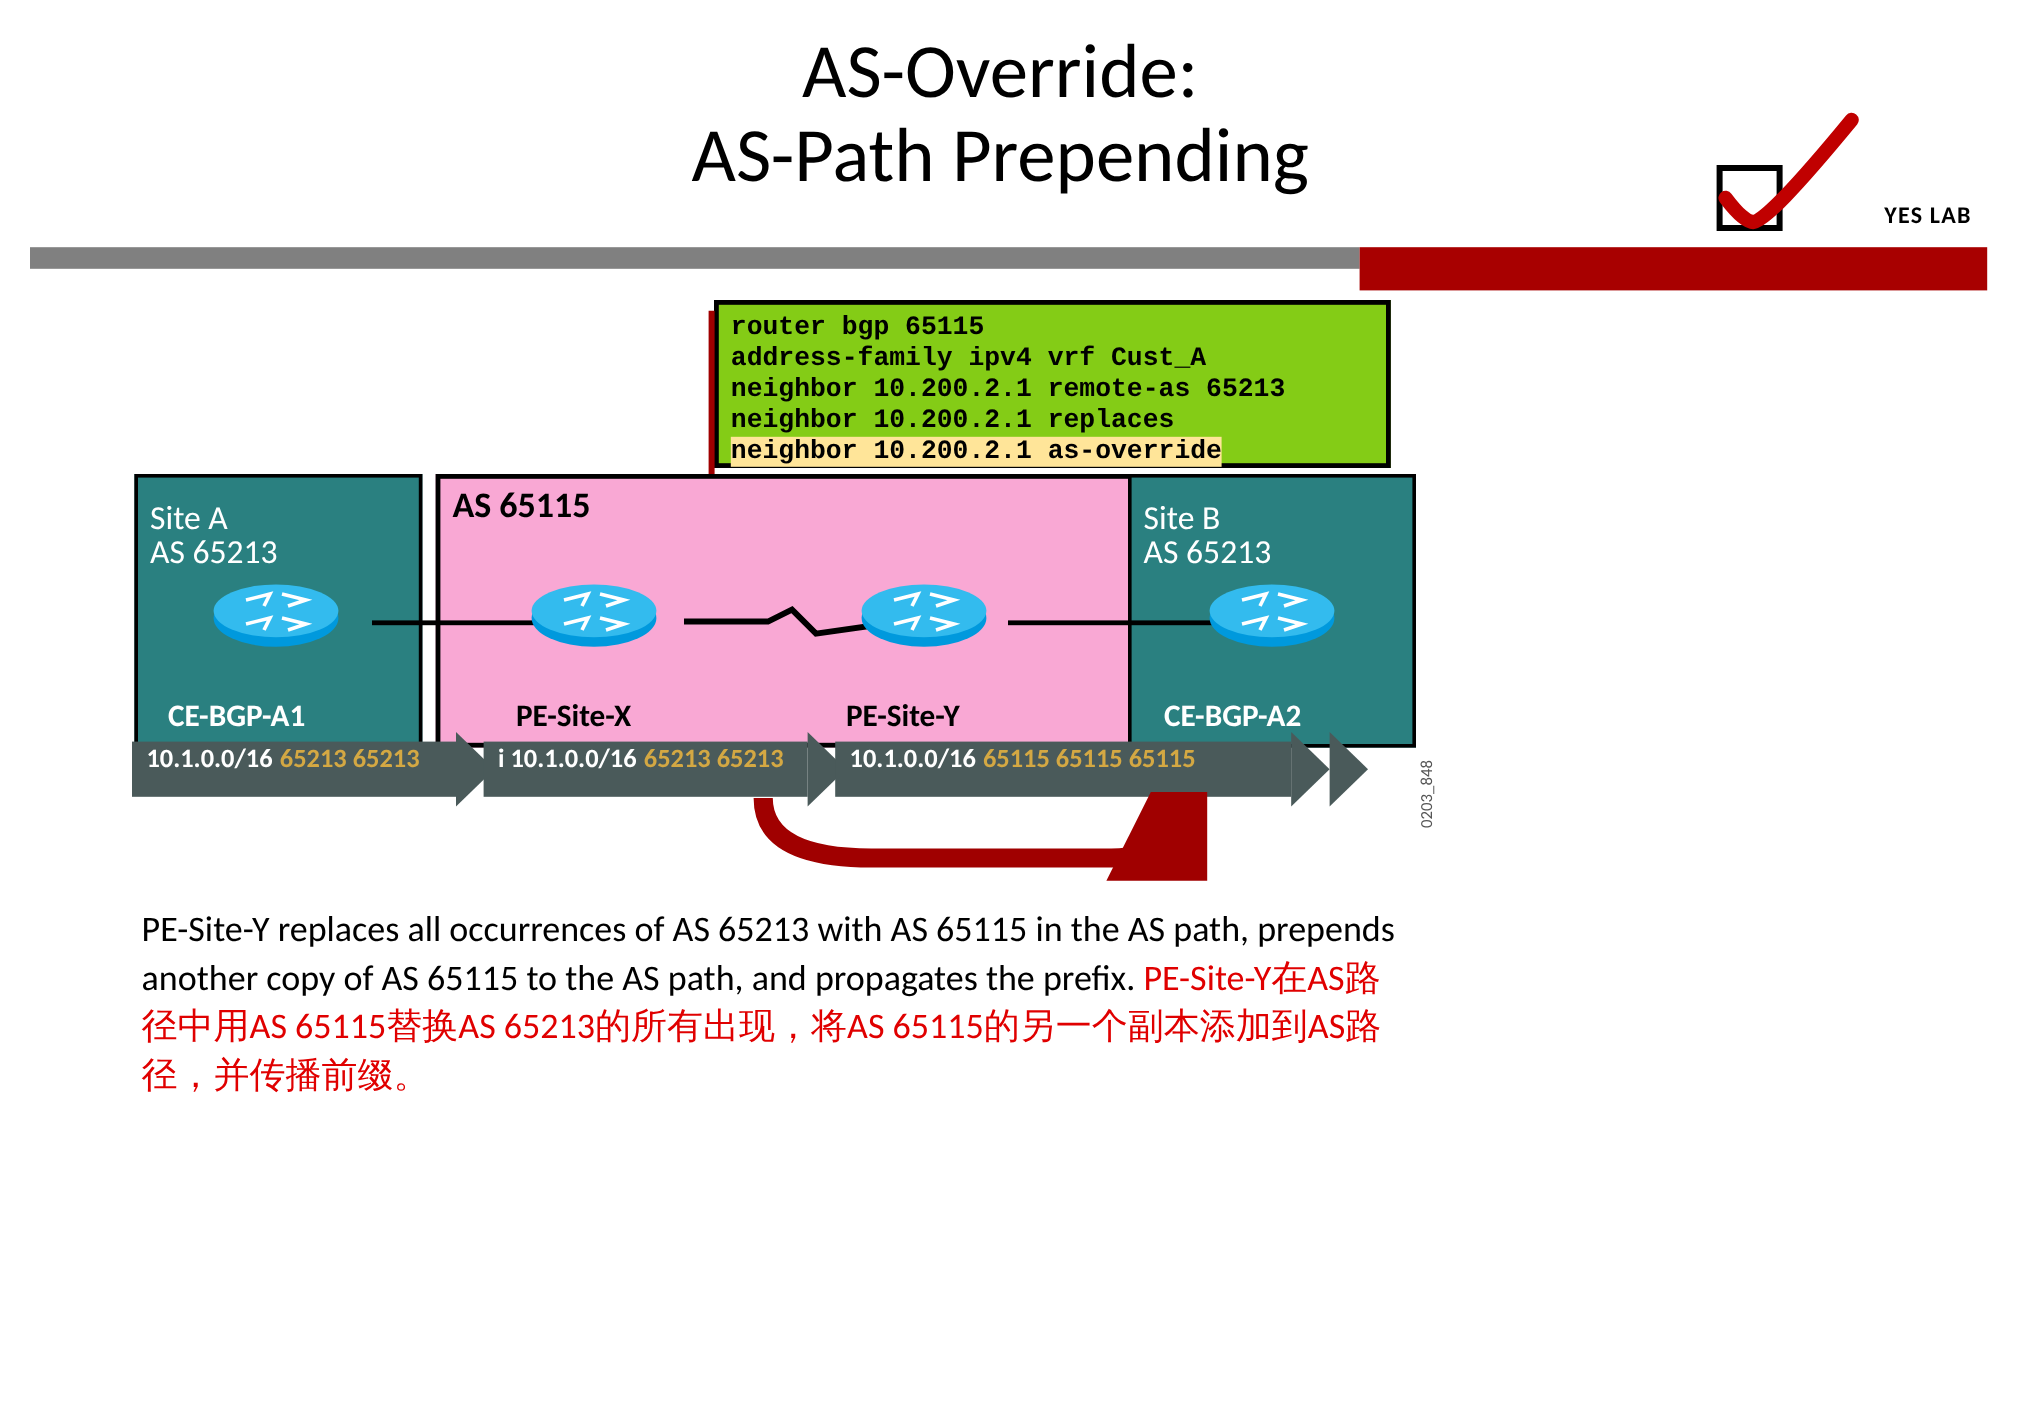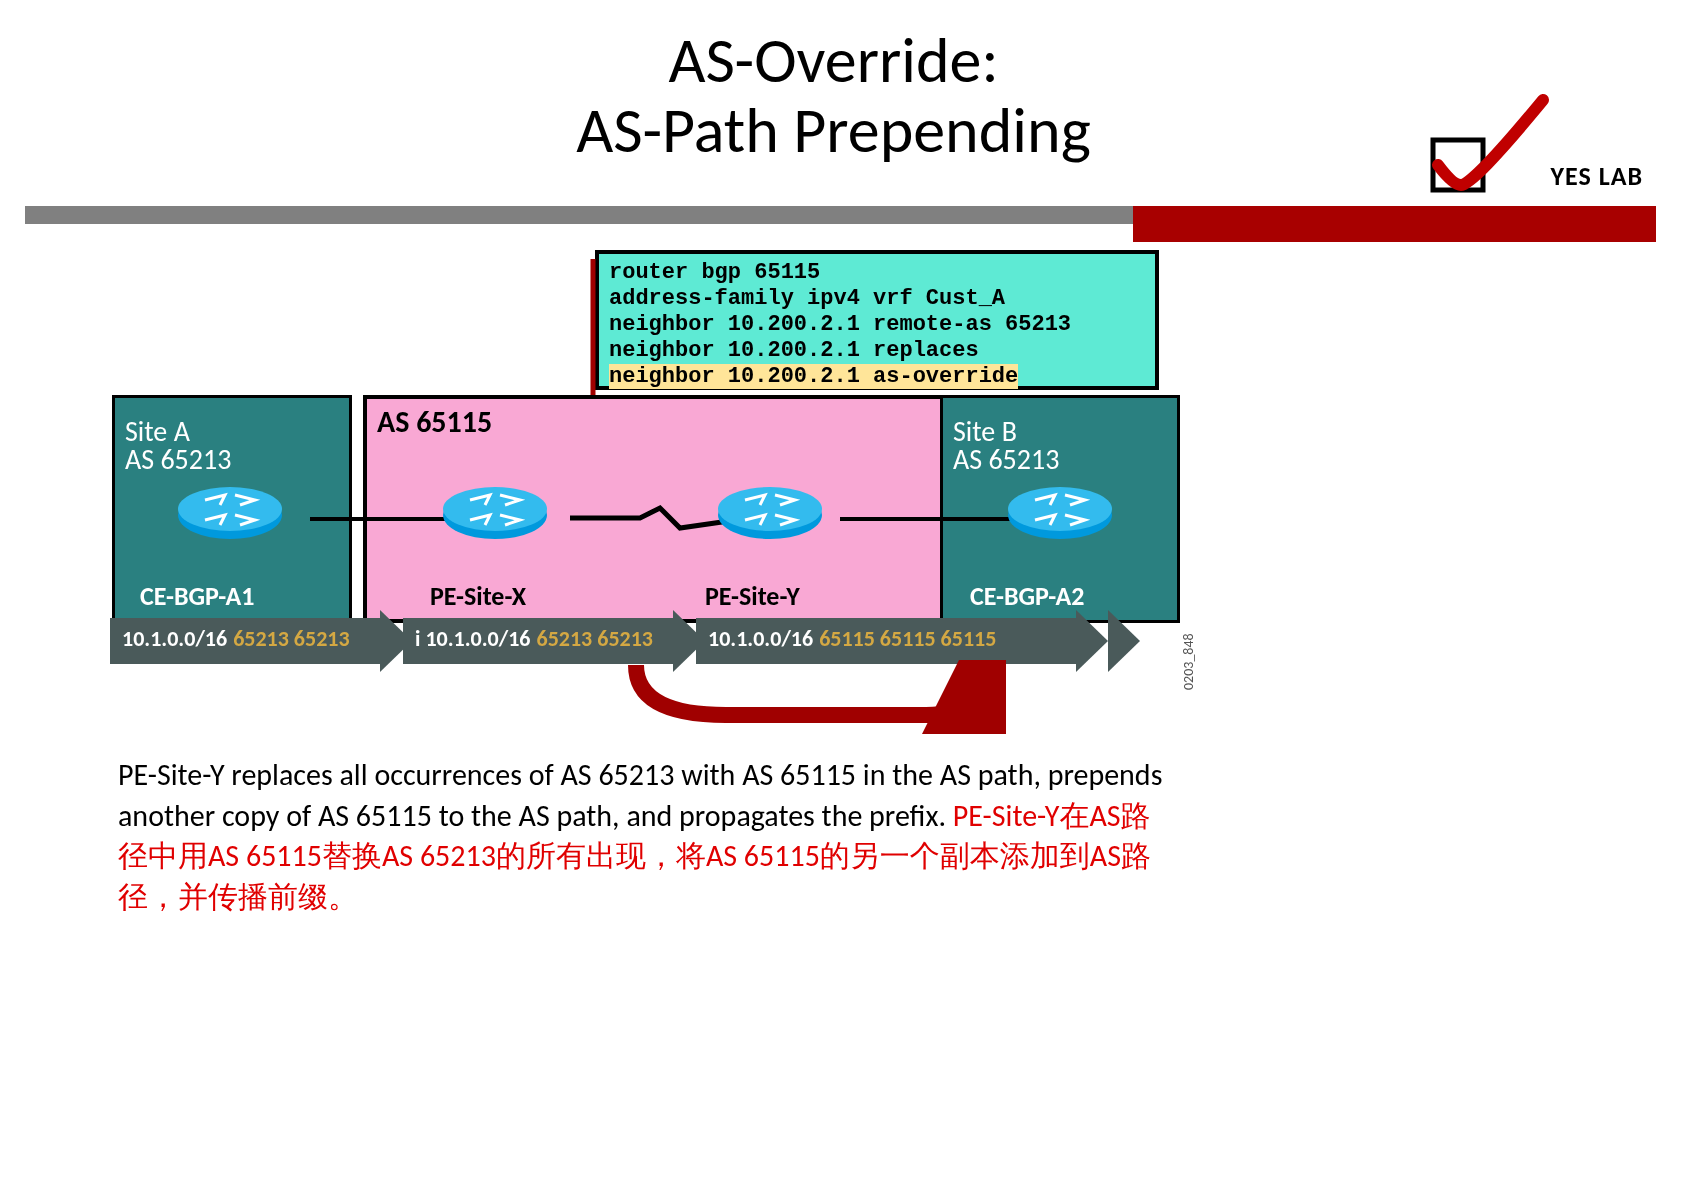--- a/index.html
+++ b/index.html
@@ -1,39 +1,39 @@
 <!DOCTYPE html>
 <html><head>
 <meta charset="utf-8">
 <style>
   *{box-sizing:border-box;margin:0;padding:0}
   body{font-family:Calibri,Arial,sans-serif;background:#fff;width:1683px;height:1190px;position:relative;overflow:hidden}
   .slide{position:absolute;inset:0}
   .title{position:absolute;top:25px;left:0;right:16px;text-align:center;font-size:64px;font-weight:400;color:#000;line-height:1.1}
   .logo{position:absolute;top:90px;right:40px;width:220px;height:110px}
   .logo .check{position:absolute;left:0;top:0}
-  .logo .txt{position:absolute;right:0;bottom:8px;font-weight:700;font-size:26px;color:#000;letter-spacing:1px}
+  .logo .txt{position:absolute;right:0;bottom:8px;font-weight:700;font-size:20px;color:#000;letter-spacing:1px}
   .bar-gray{position:absolute;top:206px;left:25px;width:1108px;height:18px;background:#808080}
   .bar-red{position:absolute;top:206px;left:1133px;width:523px;height:36px;background:#a80000}
-  .config-box{position:absolute;top:250px;left:595px;width:564px;height:140px;background:#5eead4;border:4px solid #000;font-family:'Courier New',monospace;font-size:22px;font-weight:700;padding:6px 10px;line-height:1.18}
+  .config-box{position:absolute;top:250px;left:595px;width:564px;height:140px;background:#84cc16;border:4px solid #000;font-family:'Courier New',monospace;font-size:22px;font-weight:700;padding:6px 10px;line-height:1.18}
   .config-box .hl{background:#ffe599}
   .diagram{position:absolute;top:395px;left:110px;width:1070px;height:270px}
   .as-box{position:absolute;top:0;left:253px;width:680px;height:228px;background:#f9a8d4;border:4px solid #000}
   .as-box .lbl{position:absolute;top:4px;left:10px;font-size:30px;font-weight:700;color:#000}
   .site-box{position:absolute;top:0;width:240px;height:228px;background:#2a8080;border:3px solid #000}
   .site-a{left:2px}
   .site-b{left:830px}
   .site-lbl{color:#fff;font-size:28px;font-weight:400;padding:20px 10px;line-height:1.0}
   .router{position:absolute;width:110px;height:60px}
   .router-label{position:absolute;color:#000;font-size:26px;font-weight:700;}
   .conn{position:absolute;top:122px;height:4px;background:#000}
   .conn1{left:200px;width:170px}
   .conn3{left:730px;width:180px}
   .flow-wrap{position:absolute;top:618px;left:110px;width:1070px;height:46px}
-  .arrow-body{position:absolute;top:0;height:46px;background:#4a5a5a;display:flex;align-items:flex-end;padding:12px 12px;font-size:22px;font-weight:700;color:#fff}
+  .arrow-body{position:absolute;top:0;height:46px;background:#4a5a5a;display:flex;align-items:flex-start;padding:0 12px;font-size:22px;font-weight:700;color:#fff}
   .ab1{left:0;width:270px}
   .ab2{left:293px;width:270px}
   .ab3{left:586px;width:380px}
   .arrow-body .pfx{color:#fff}
   .arrow-body .asp{color:#d4a843;margin-left:6px}
   .arrow-head{position:absolute;top:-8px;width:0;height:0;border-top:31px solid transparent;border-bottom:31px solid transparent;border-left:32px solid #4a5a5a}
   .ah1{left:270px}
   .ah2{left:563px}
   .ah3{left:966px}
   .ah4{left:998px;border-left-color:#4a5a5a}

